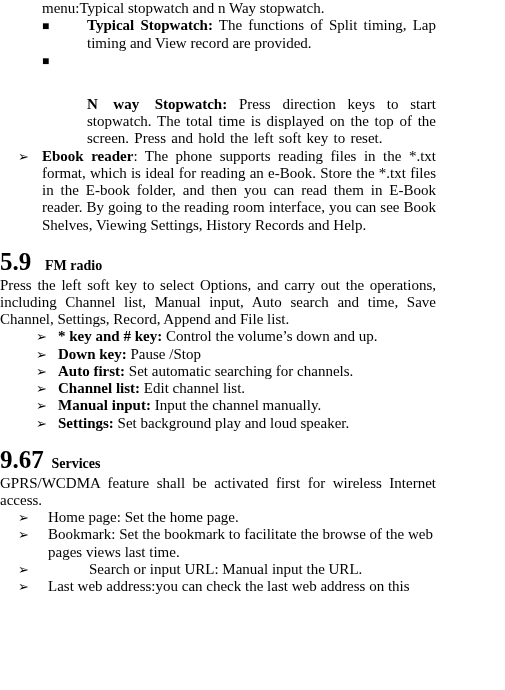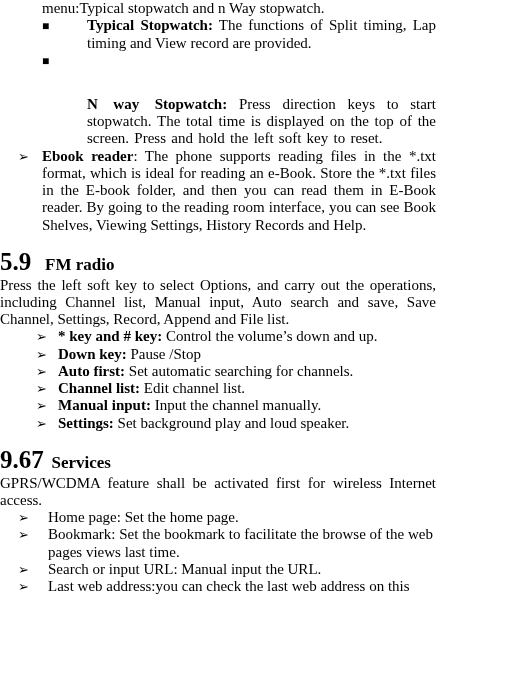--- a/index.html
+++ b/index.html
@@ -71,21 +71,21 @@
   .list-arrow-wide .content {
     flex: 1;
   }
   .hnum {
     font-size: 25px;
     font-weight: bold;
     display: inline-block;
     vertical-align: baseline;
   }
   .htitle {
-    font-size: 17px;
+    font-size: 14px;
     font-weight: bold;
     display: inline-block;
     margin-left: 10px;
     vertical-align: baseline;
   }
   .heading-row {
     margin-top: 14px;
     margin-bottom: 0;
   }
   b { font-weight: bold; }
@@ -121,21 +121,21 @@
     <span class="bullet">➢</span>
     <span class="content">
       <b>Ebook reader</b><span>: The phone supports reading files in the *.txt format, which is ideal for reading an e-Book. Store the *.txt files in the E-book folder, and then you can read them in E-Book reader. By going to the reading room interface, you can see Book Shelves, Viewing Settings, History Records and Help.</span>
     </span>
   </div>
 
   <div class="heading-row">
     <span class="hnum">5.9</span>
     <span class="htitle">FM radio</span>
   </div>
-  <p class="para" style="text-align:justify;">Press the left soft key to select Options, and carry out the operations, including Channel list, Manual input, Auto search and save, Save Channel, Settings, Record, Append and File list.</p>
+  <p class="para" style="text-align:justify;">Press the left soft key to select Options, and carry out the operations, including Channel list, Manual input, Auto search and time, Save Channel, Settings, Record, Append and File list.</p>
 
   <div class="list-arrow-wide">
     <span class="bullet">➢</span>
     <span class="content">
       <b>* key and # key:</b><span> Control the volume’s down and up.</span>
     </span>
   </div>
   <div class="list-arrow-wide">
     <span class="bullet">➢</span>
     <span class="content">
@@ -177,21 +177,21 @@
     <div class="list-arrow">
       <span class="bullet">➢</span>
       <span class="content" style="padding-left:6px;">Home page: Set the home page.</span>
     </div>
     <div class="list-arrow">
       <span class="bullet">➢</span>
       <span class="content" style="padding-left:6px;">Bookmark: Set the bookmark to facilitate the browse of the web pages views last time.</span>
     </div>
     <div class="list-arrow">
       <span class="bullet">➢</span>
-      <span class="content" style="padding-left:6px;">Search or input URL: Manual input the URL.</span>
+      <span class="content" style="padding-left:6px;margin-left:41px;">Search or input URL: Manual input the URL.</span>
     </div>
     <div class="list-arrow">
       <span class="bullet">➢</span>
       <span class="content" style="padding-left:6px;">Last web address:you can check the last web address on this</span>
     </div>
   </div>
 
 </div>
 
 </body></html>

